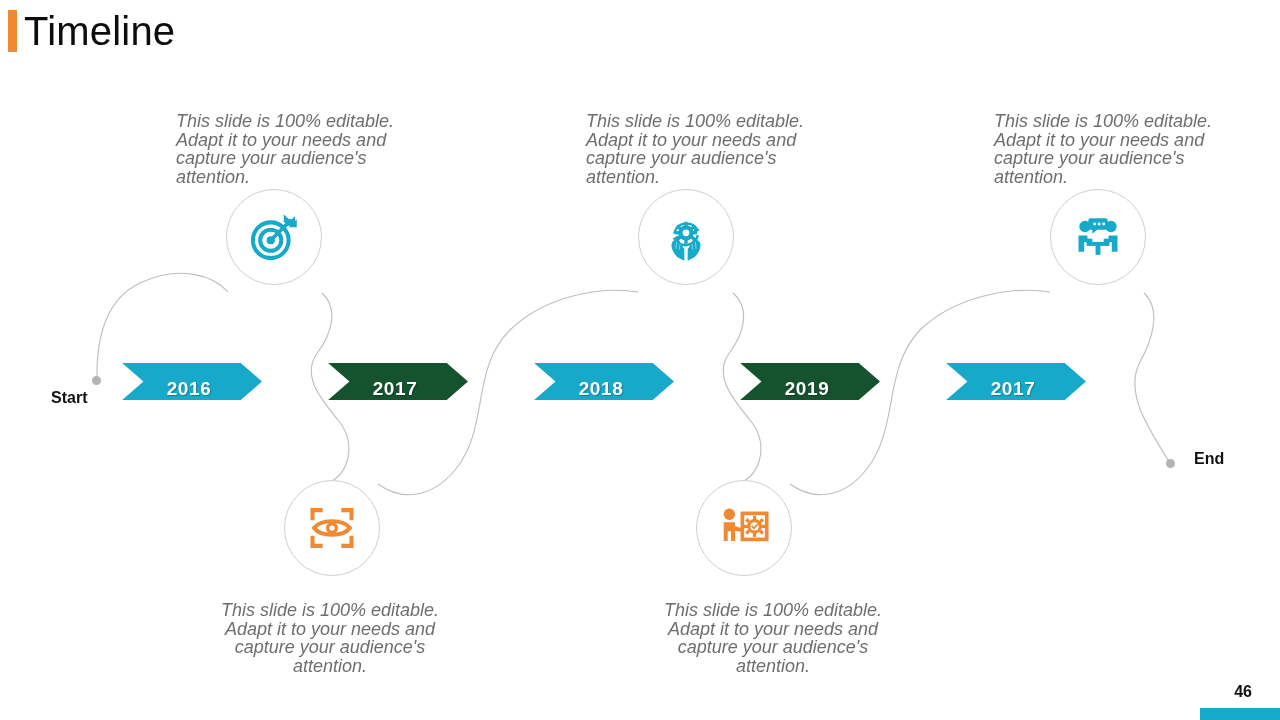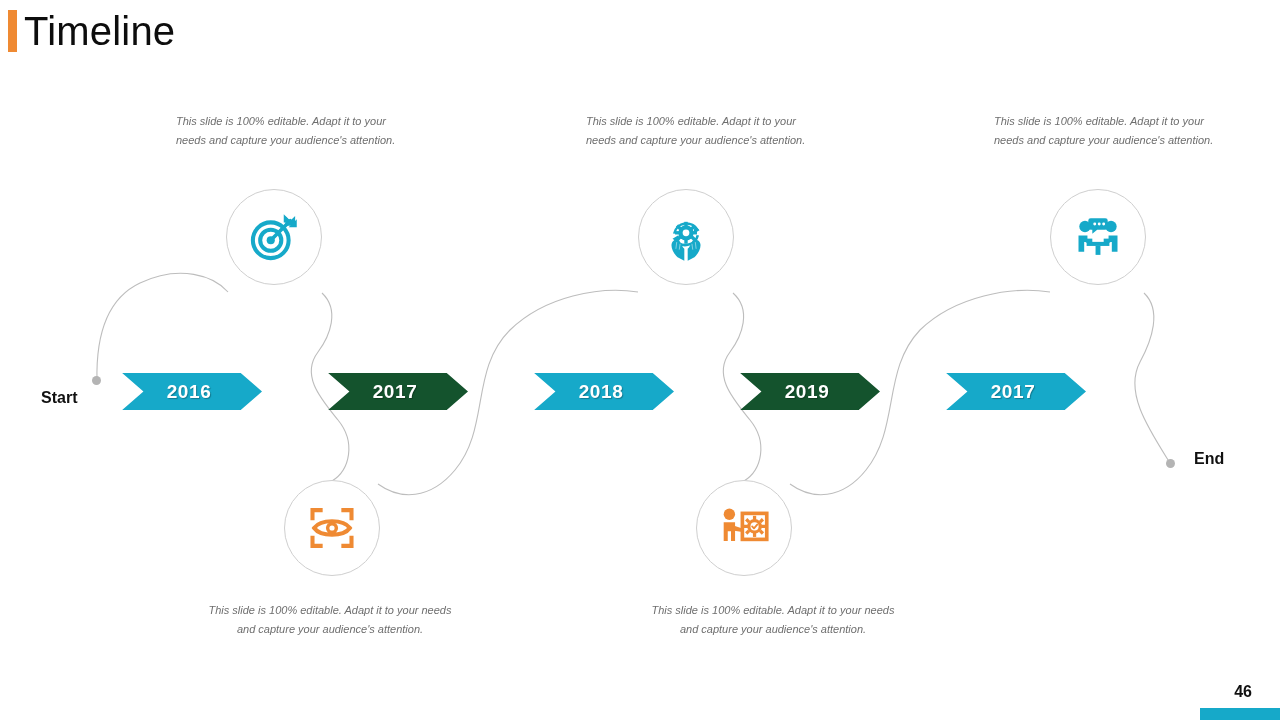--- a/index.html
+++ b/index.html
@@ -47,25 +47,24 @@
     pointer-events: none;
   }
 
   
   .chevron {
     position: absolute;
     height: 37px;
     width: 152px;
     top: 363px;
     display: flex;
-    align-items: center;
+    align-items: flex-end;
     justify-content: center;
     -webkit-clip-path: polygon(0% 0%, 8% 0%, 22% 50%, 8% 100%, 0% 100%, 86% 100%, 100% 50%, 86% 0%);
     clip-path: polygon(0% 0%, 8% 0%, 22% 50%, 8% 100%, 0% 100%, 86% 100%, 100% 50%, 86% 0%);
-    margin-top: 10px;
   }
   .chevron-label {
     font-size: 19px;
     font-weight: 700;
     color: #ffffff;
     letter-spacing: 0.6px;
     text-shadow: 1px 1px 1px rgba(0,0,0,0.28);
     margin-left: 6px;
   }
   .chev-teal   { background: #16a9c9; }
@@ -82,21 +81,21 @@
     display: flex;
     align-items: center;
     justify-content: center;
     box-sizing: border-box;
   }
   .icon-circle svg { display: block; }
 
   
   .desc {
     position: absolute;
-    font-size: 11px;
+    font-size: 18px;
     font-style: italic;
     color: #6e6e6e;
     line-height: 18.5px;
     width: 228px;
   }
   .desc-left   { text-align: left; }
   .desc-center { text-align: center; }
 
   
   .endpoint-label {
@@ -311,19 +310,19 @@
         <rect x="34.5" y="34.5" width="4" height="5" transform="rotate(45 36.5 37)"></rect>
       </g>
       <circle cx="45" cy="30" r="5" fill="#ffffff"></circle>
       <path d="M 42 30 L 44.3 32.5 L 48.5 27.5" fill="none" stroke="#ef8a33" stroke-width="2.2" stroke-linecap="round" stroke-linejoin="round"></path>
     </svg>
   </span>
 </div>
 <div class="desc desc-center" style="left:648px; top:601px; width:250px;">This slide is 100% editable.  Adapt it to your needs and capture your audience's attention.</div>
 
 <div class="endpoint-dot" style="left:92px; top:376px;"></div>
-<div class="endpoint-label" style="left:41px; top:389px;">Start</div>
+<div class="endpoint-label" style="left:51px; top:389px;">Start</div>
 
 <div class="endpoint-dot" style="left:1166px; top:459px;"></div>
 <div class="endpoint-label" style="left:1194px; top:450px;">End</div>
 
 <div id="page-number">46</div>
 <div id="footer-bar"></div>
 
 </body></html>

